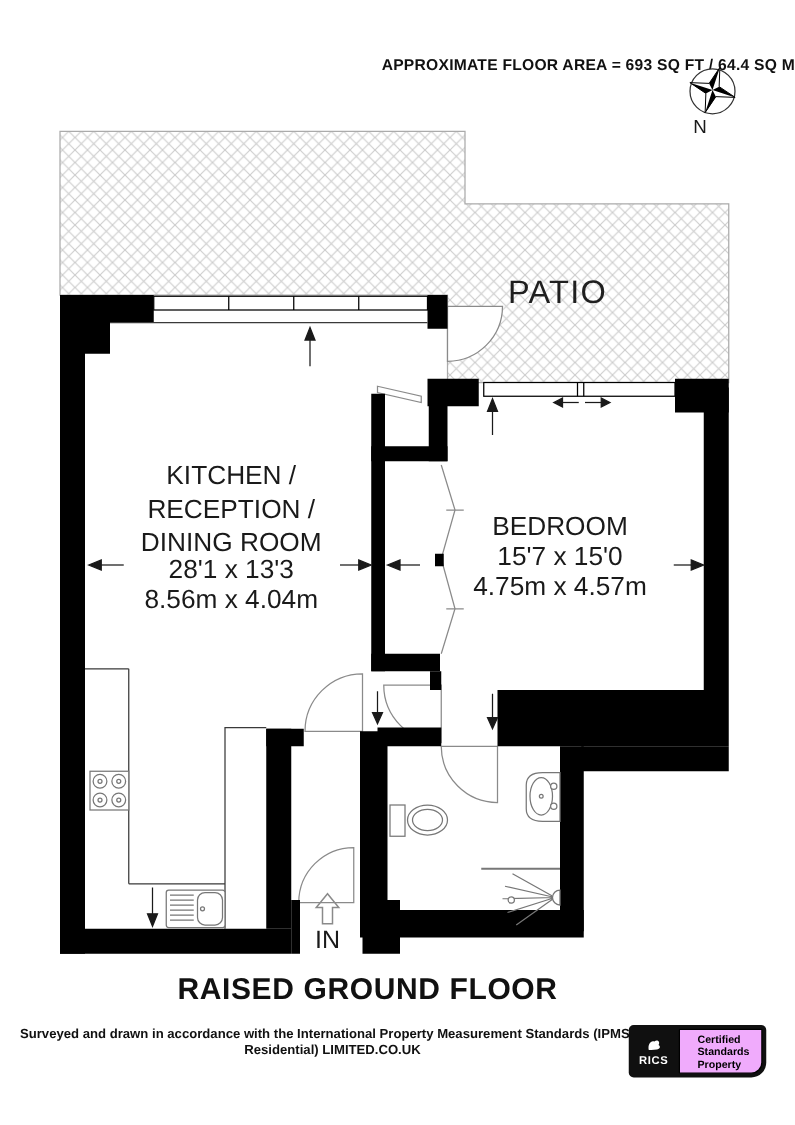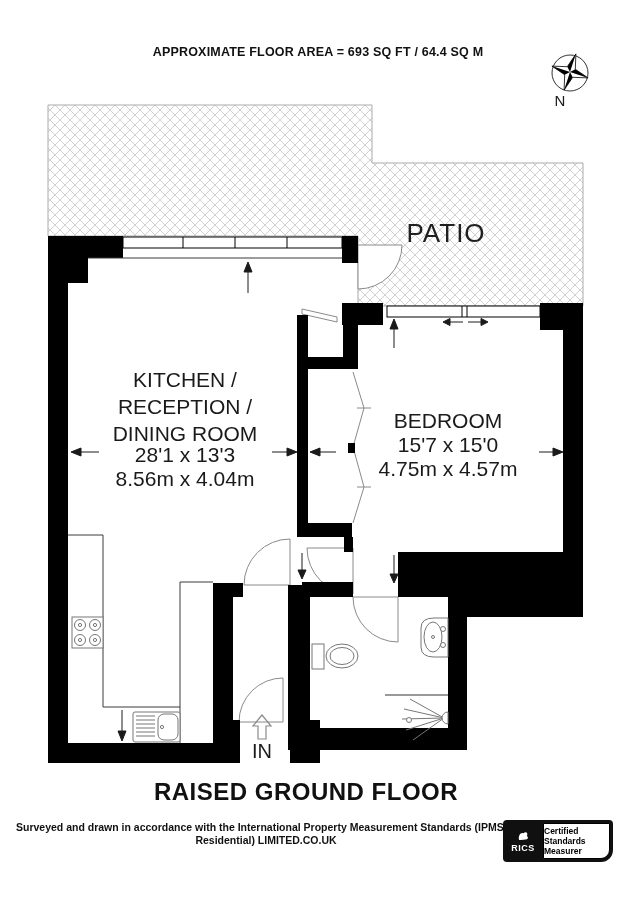--- a/index.html
+++ b/index.html
@@ -1,29 +1,29 @@
 <!DOCTYPE html>
 <html><head>
 <meta charset="utf-8">
 <style>
   html,body{margin:0;padding:0;background:#ffffff;}
   #page{position:relative;width:636px;height:900px;background:#fff;overflow:hidden;
         font-family:"Liberation Sans", sans-serif;color:#111;}
-  .hdr{position:absolute;top:44px;left:0;width:636px;text-align:center;
+  .hdr{position:absolute;top:44px;left:0;width:636px;text-align:right;
        font-weight:bold;font-size:12.5px;line-height:16px;letter-spacing:.2px;}
   .floor-title{position:absolute;top:778px;left:0;width:588px;text-align:center;
-       font-weight:bold;font-size:24px;letter-spacing:.5px;margin-left:12px;}
+       font-weight:bold;font-size:24px;letter-spacing:.5px;}
   .footer{position:absolute;top:821px;left:0;width:532px;text-align:center;
        font-weight:bold;font-size:10.5px;line-height:13px;}
   .badge{position:absolute;left:503px;top:820px;width:110px;height:42px;background:#101010;
        border-radius:4px 4px 12px 4px;display:flex;align-items:stretch;}
   .badge-left{width:40px;display:flex;flex-direction:column;align-items:center;justify-content:center;}
   .badge-org{color:#fff;font-weight:bold;font-size:9px;letter-spacing:.5px;margin-top:1px;}
-  .badge-right{flex:1;background:#ffffff;border:1px solid #000;margin:3px 3px 3px 0;
-       border-radius:1px 1px 9px 1px;padding:2px 0 0 0;
+  .badge-right{flex:1;background:#f0abfc;border:1px solid #000;margin:3px 3px 3px 0;
+       border-radius:1px 1px 9px 1px;padding:2px 0 0 14px;
        font-weight:bold;font-size:8.5px;line-height:10px;color:#000;}
   svg text{font-family:"Liberation Sans", sans-serif;}
   .room-name{font-size:21px;fill:#1a1a1a;}
   .patio-name{font-size:26px;fill:#1f1f1f;letter-spacing:1px;}
   .in-label{font-size:20px;fill:#1a1a1a;}
   .n-label{font-size:15px;fill:#1a1a1a;}
 </style>
 </head>
 <body>
 
@@ -189,17 +189,17 @@
   <div class="badge">
     <div class="badge-left">
       <svg width="15" height="13" viewBox="0 0 15 13">
         <path d="M3,11 C2,6 5,3 7.5,4.2 C10,2 12.5,4.5 10.8,7 C12.8,8 12,10.5 9.5,10.5 L5,11 Z" fill="#ffffff"></path>
       </svg>
       <div class="badge-org">RICS</div>
     </div>
     <div class="badge-right">
       <div>Certified</div>
       <div>Standards</div>
-      <div>Measurer</div>
+      <div>Property</div>
     </div>
   </div>
 
 </div>
 
 </body></html>

